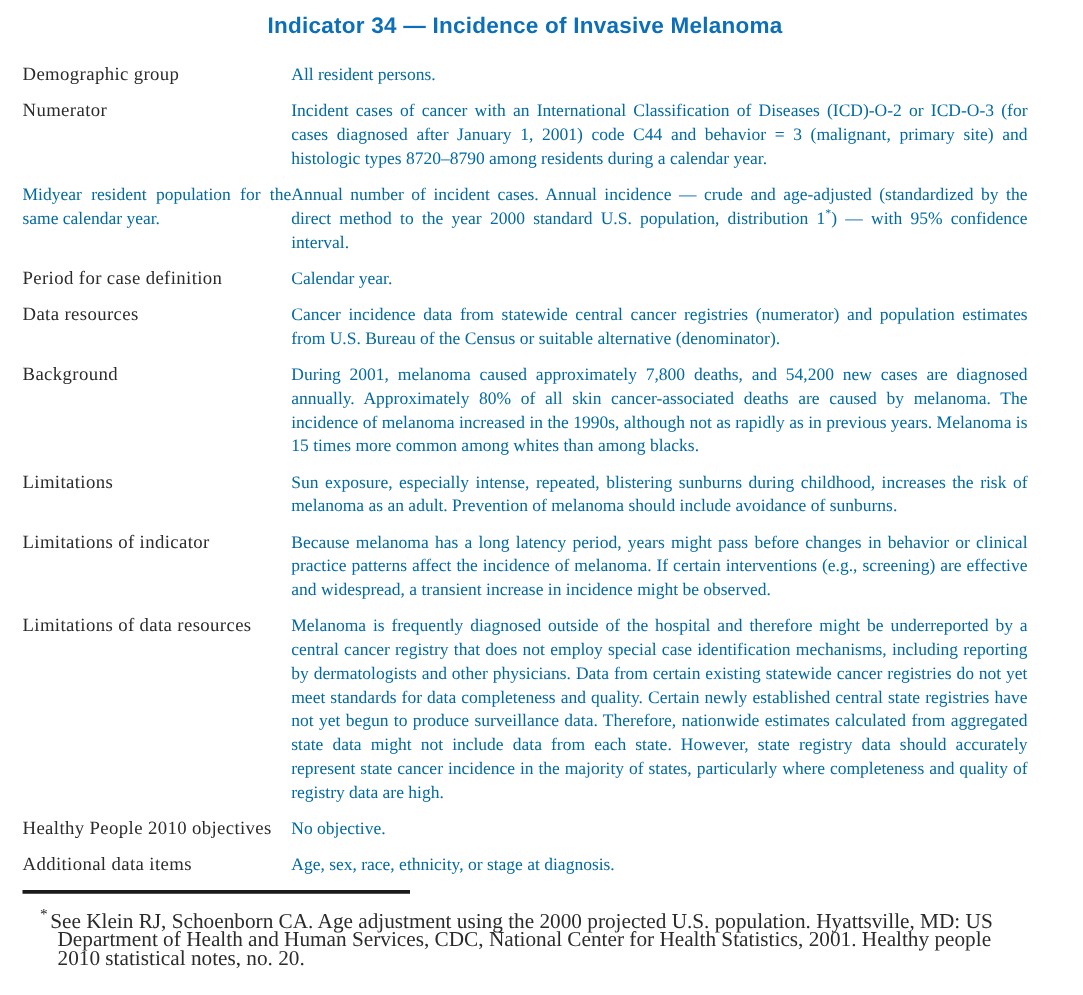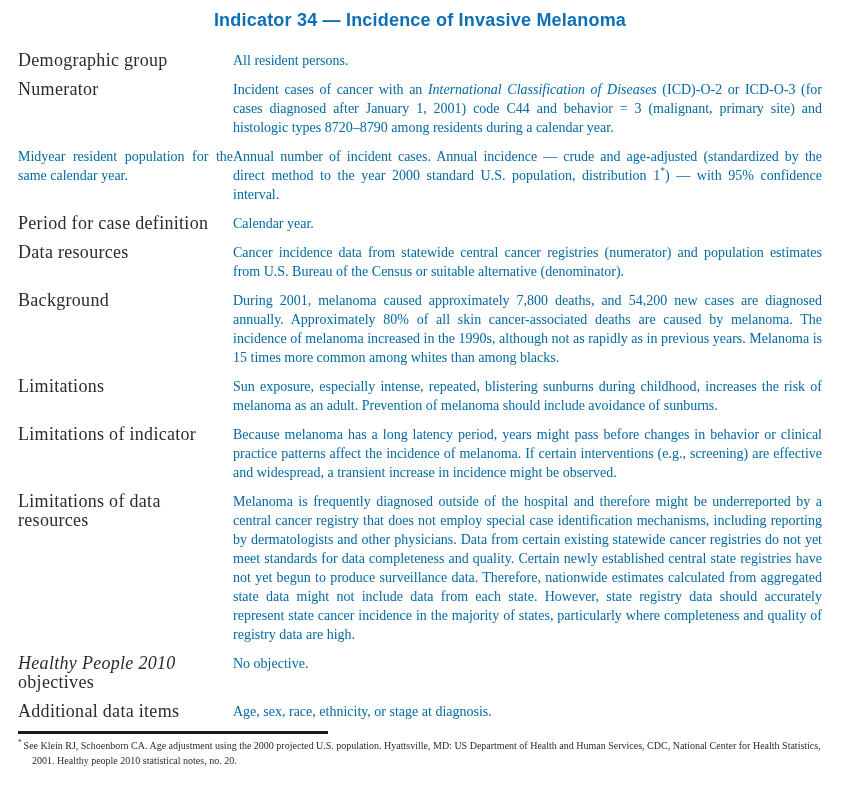--- a/index.html
+++ b/index.html
@@ -24,43 +24,43 @@
     margin: 2px 0 20px 0;
     letter-spacing: 0.2px;
   }
   .rows {
     display: grid;
     grid-template-columns: 215px 1fr;
     row-gap: 10px;
     column-gap: 0;
   }
   .row-label {
-    font-size: 18px;
+    font-size: 15px;
     line-height: 19px;
     letter-spacing: 0.3px;
     color: #2b2b2b;
   }
   .row-value {
     font-size: 14px;
     line-height: 19px;
     text-align: justify;
     color: #0369a1;
   }
-  .seg-i { font-style: italic; }
+  .seg-i { }
   .seg-sup { vertical-align: super; font-size: 0.68em; line-height: 0; }
   .foot-rule {
     height: 3px;
     width: 310px;
     background: #1a1a1a;
     margin: 10px 0 4px 0;
   }
   .footnote {
-    font-size: 10px;
+    font-size: 17px;
     line-height: 15px;
-    margin: 0;
+    margin: 14px;
     padding-left: 14px;
     text-indent: -14px;
     color: #2b2b2b;
   }
   .footnote .marker {
     vertical-align: super;
     font-size: 0.72em;
     line-height: 0;
     padding-right: 2px;
   }

